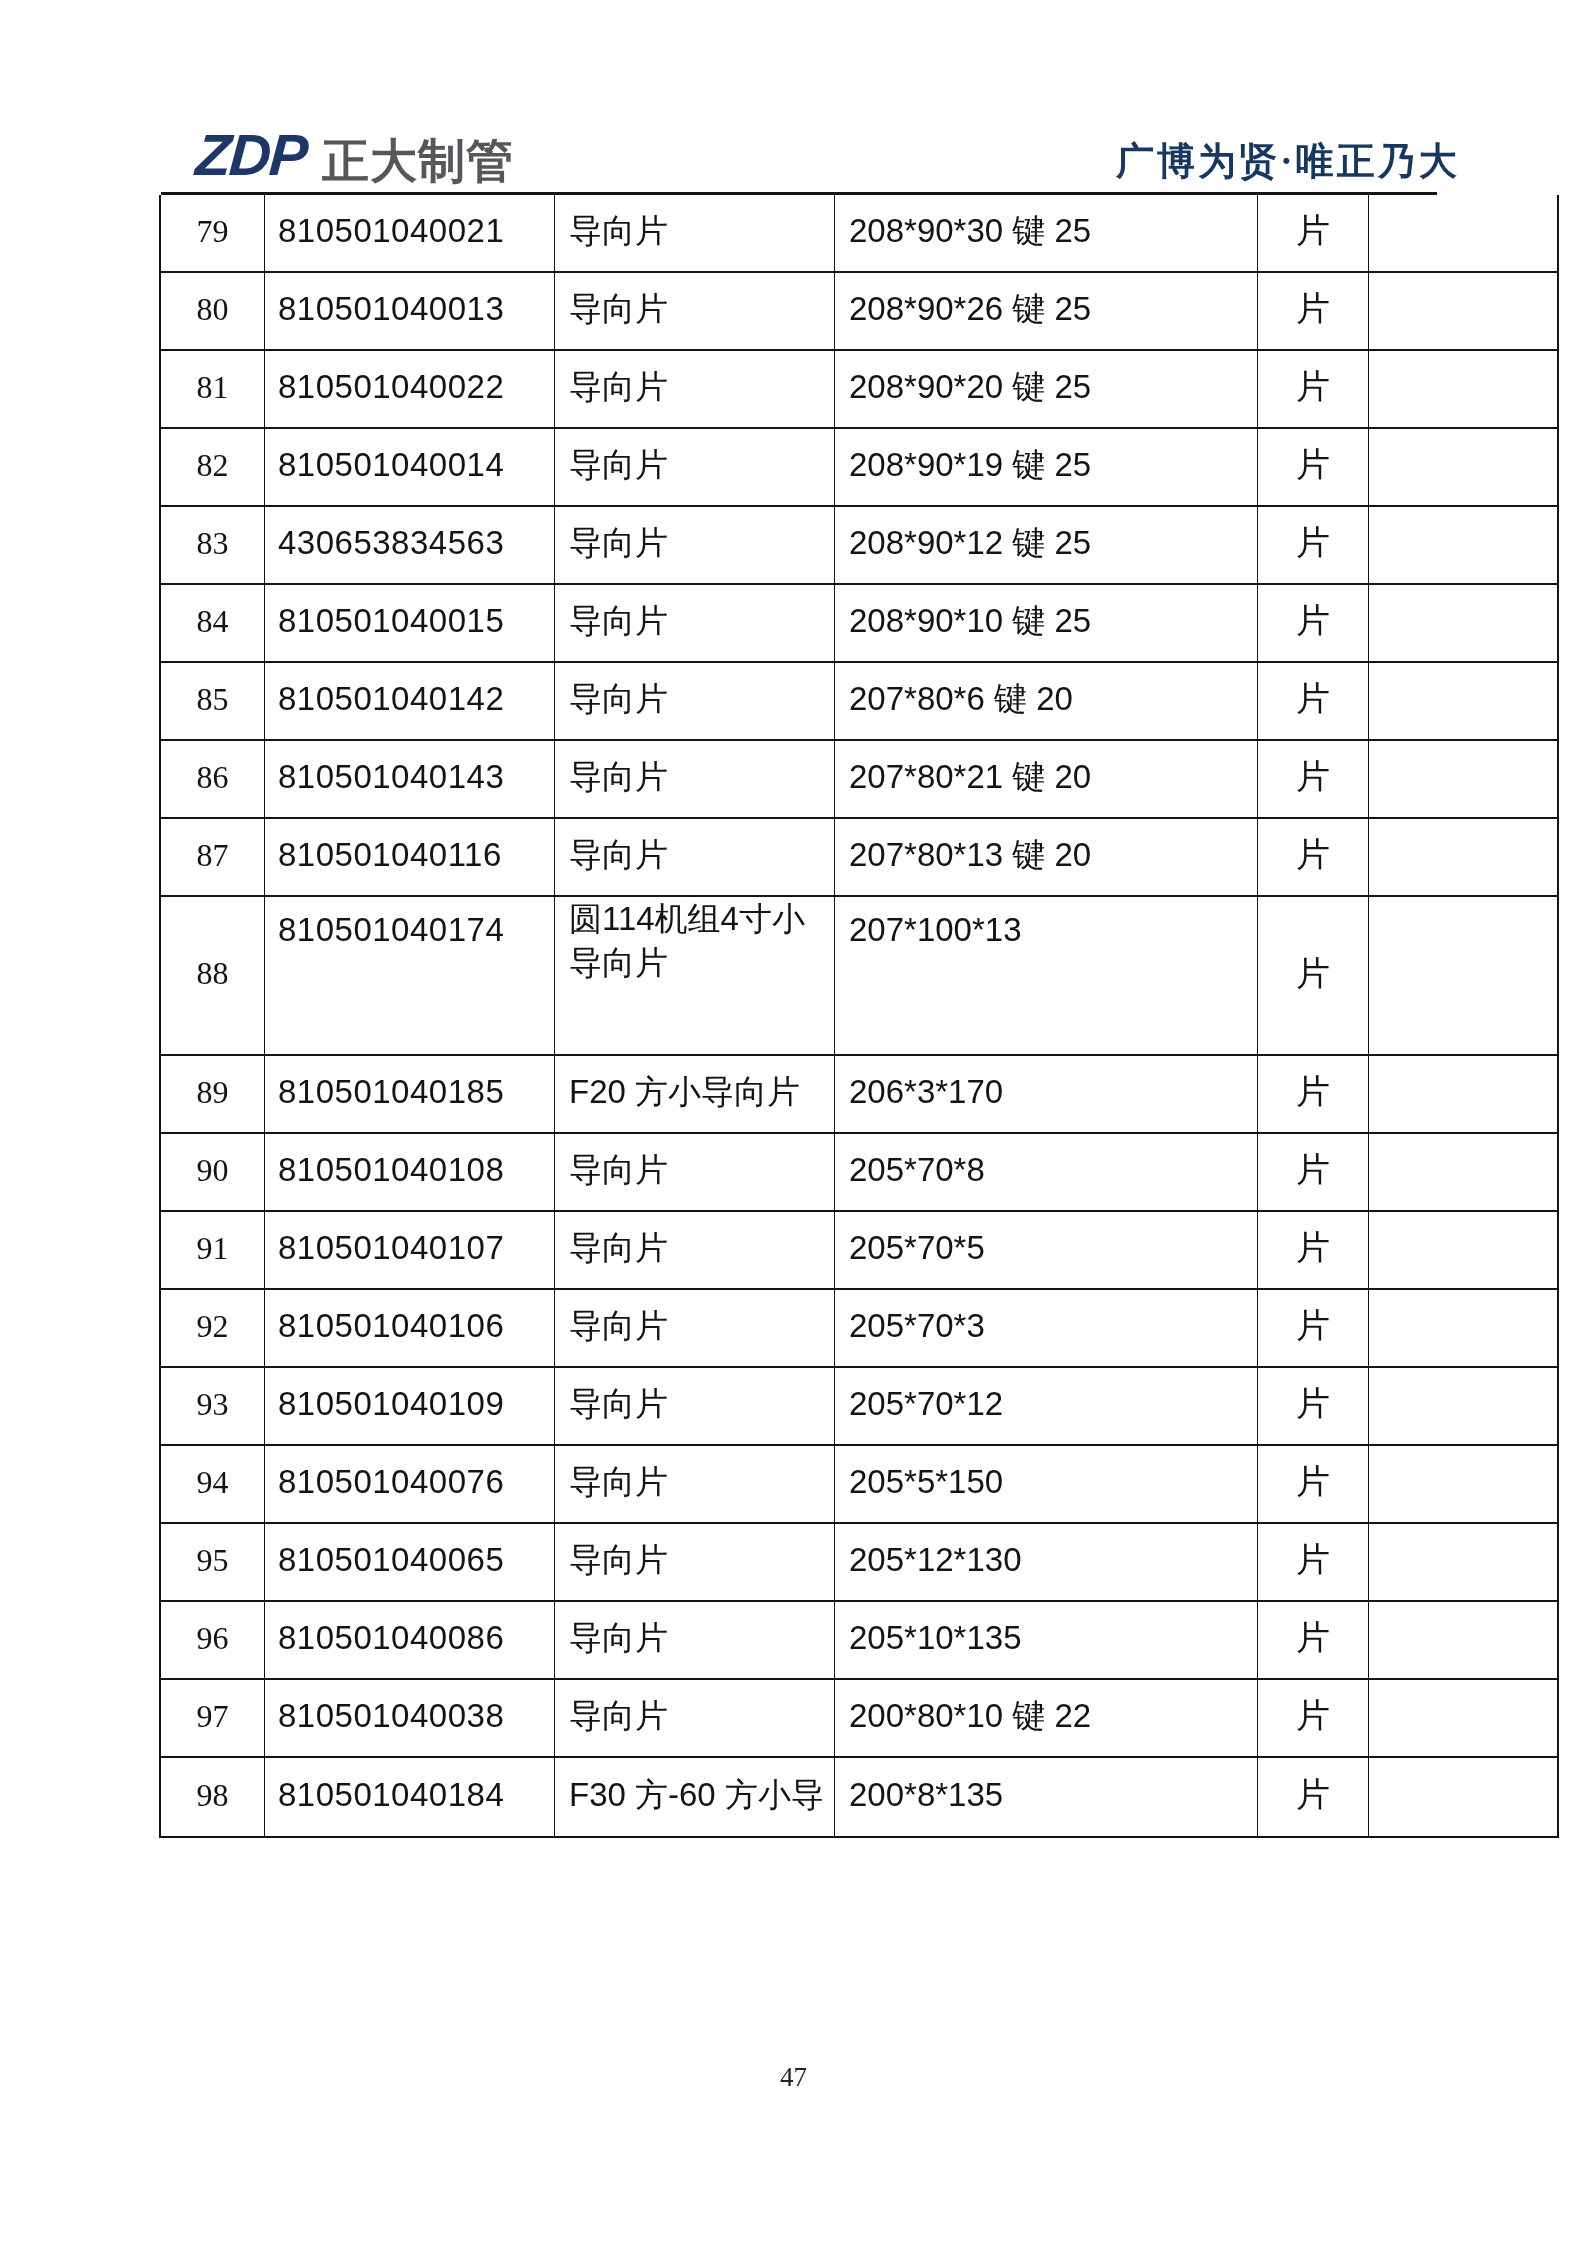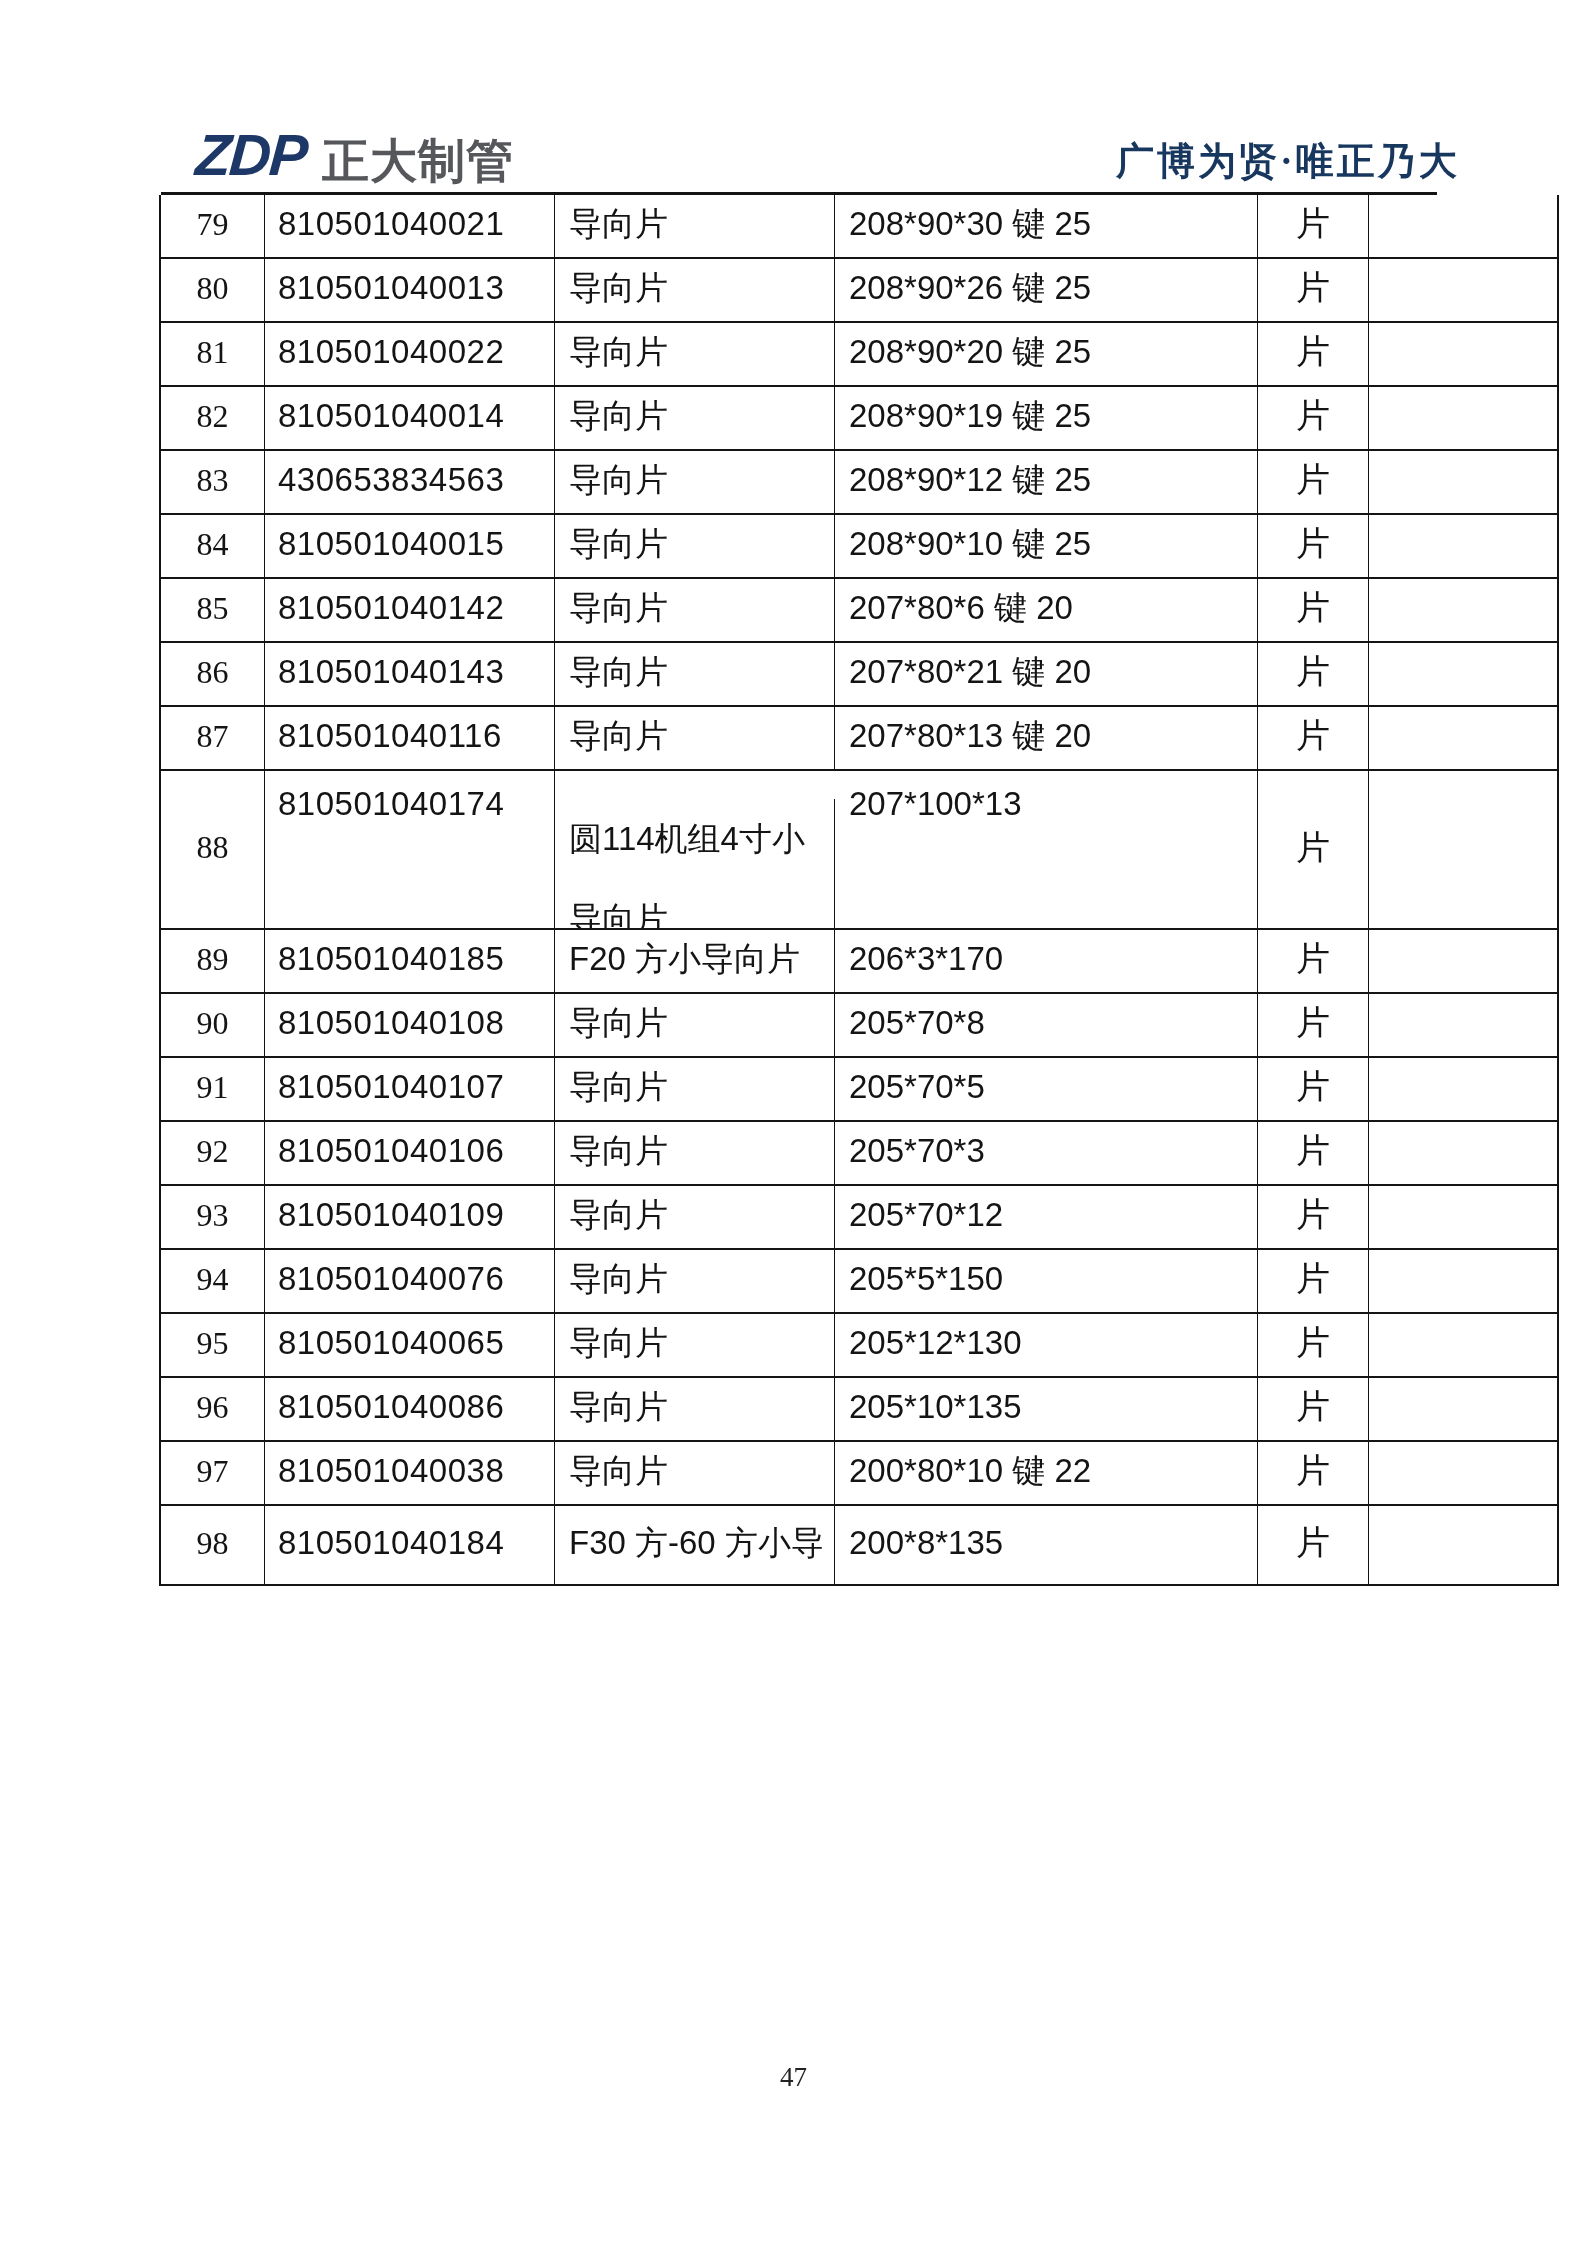--- a/index.html
+++ b/index.html
@@ -67,21 +67,21 @@
     position: absolute;
     left: 0;
     top: -3px;
     width: 1276px;
     height: 3px;
     background: #141414;
   }
   .row {
     display: grid;
     grid-template-columns: 104px 290px 280px 423px 111px 190px;
-    height: 64px;
+    height: 78px;
     border-bottom: 2px solid #141414;
   }
   .row.tall { height: 159px; }
   .row:last-child { height: 80px; }
   .cell {
     display: flex;
     align-items: center;
     border-right: 1.4px solid #141414;
     overflow: hidden;
     font-size: 33px;
@@ -103,22 +103,21 @@
   }
   
   .row.tall .cell.code,
   .row.tall .cell.spec {
     align-items: flex-start;
     padding-top: 14px;
   }
   .row.tall .cell.name {
     align-items: flex-start;
     padding-top: 0;
-    line-height: 80px;
-    margin-top: 28px;
+    line-height: 44px;
   }
 
   
   .page-number {
     position: absolute;
     left: 0;
     top: 2062px;
     width: 100%;
     text-align: center;
     font-family: "Liberation Serif", serif;

